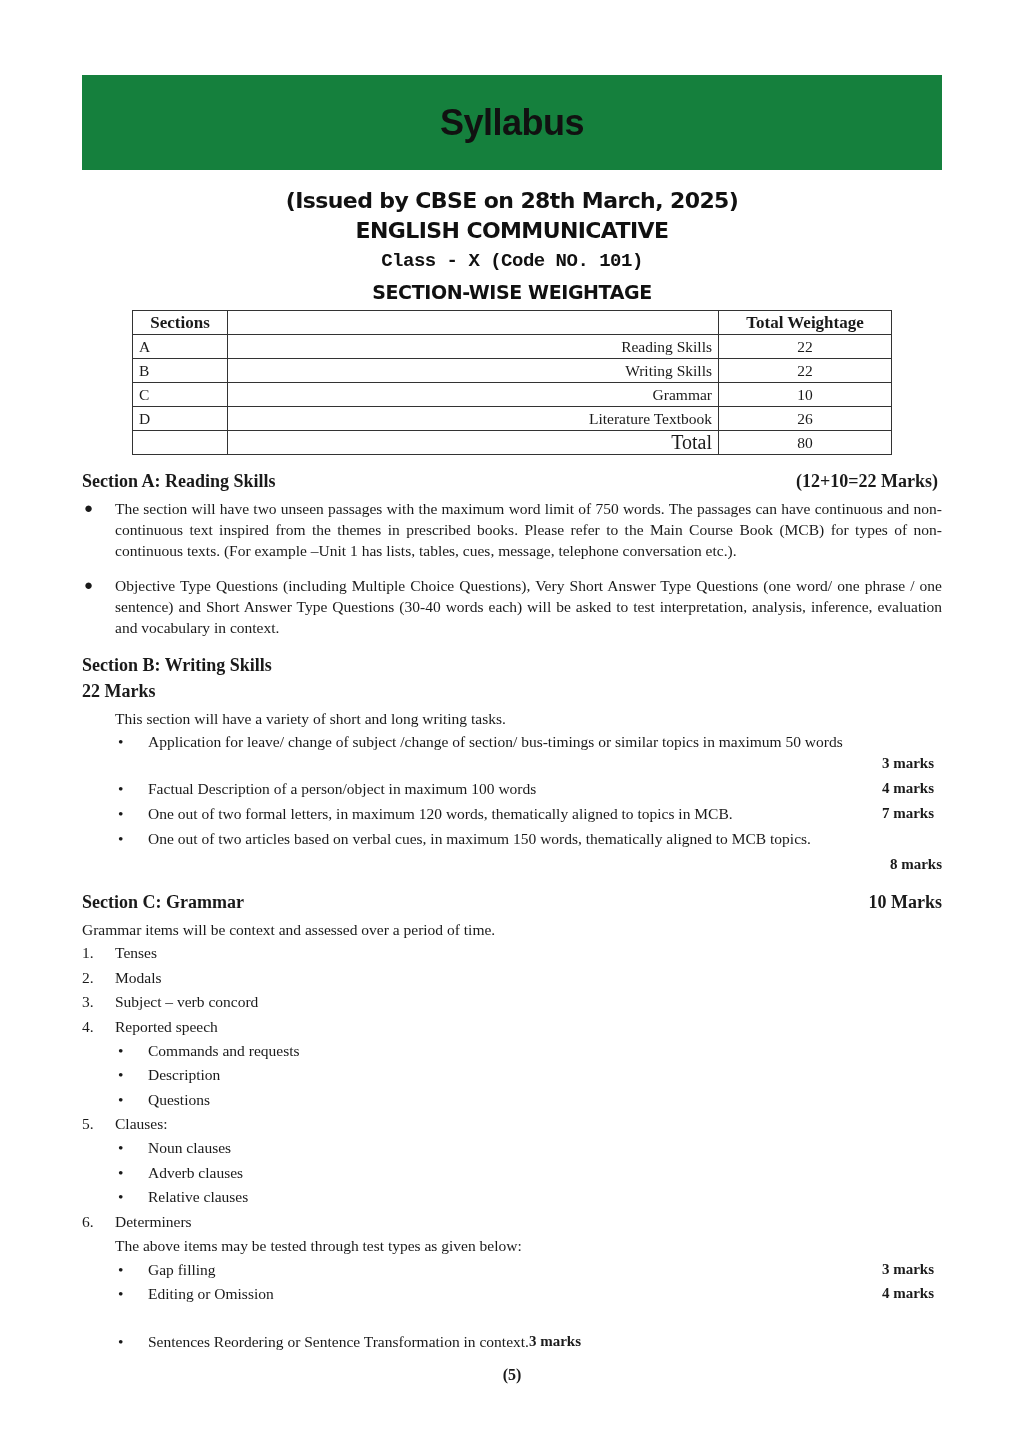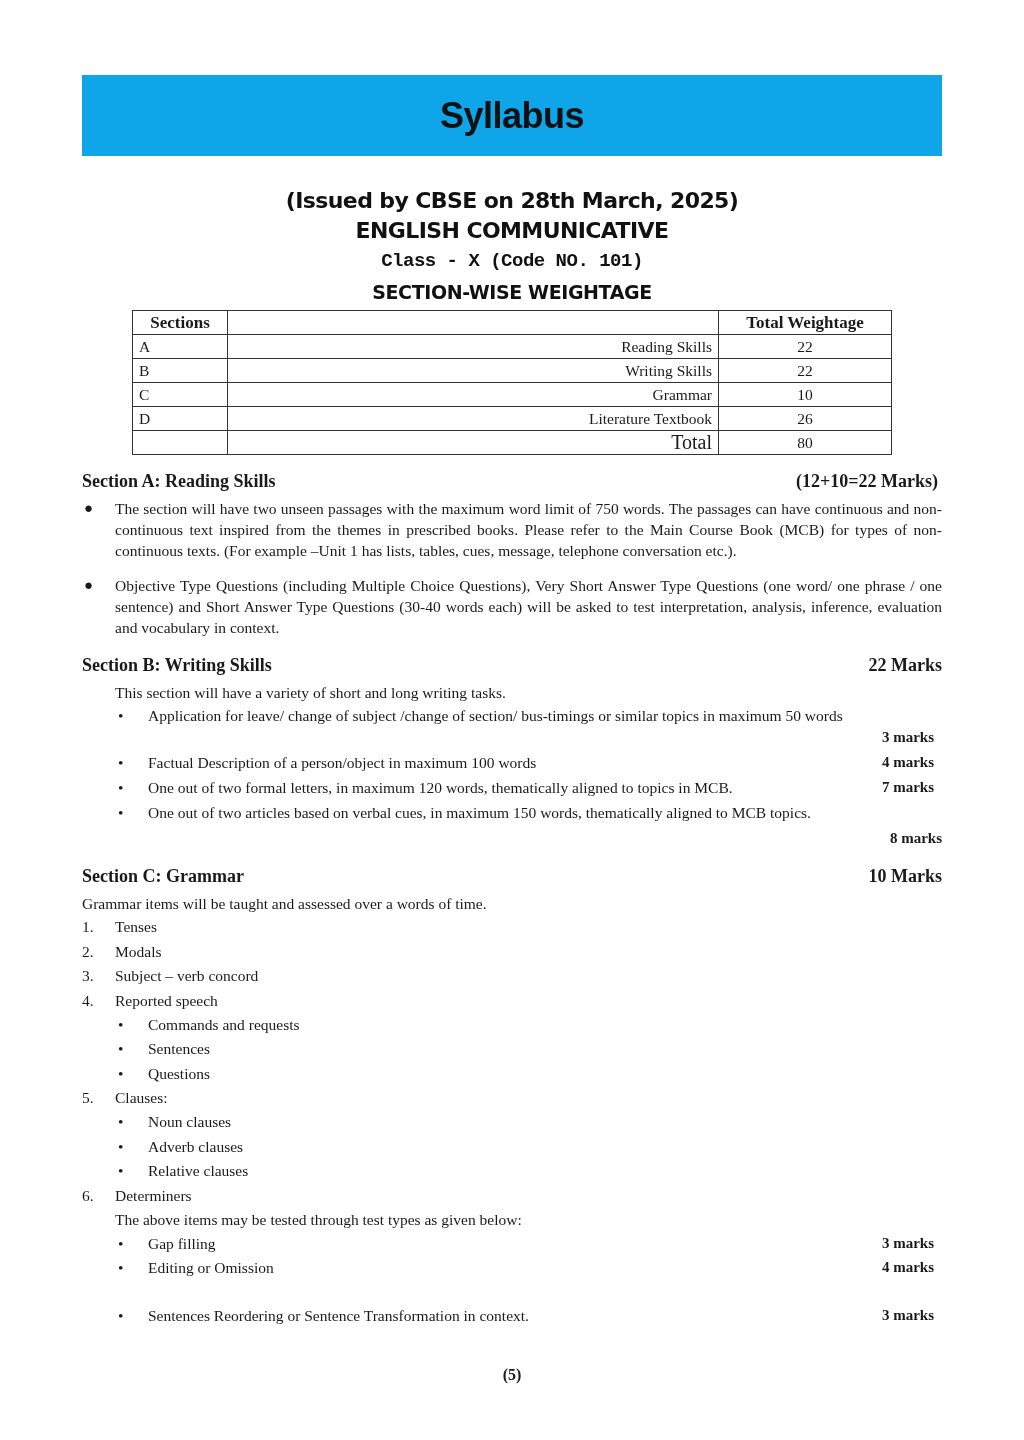--- a/index.html
+++ b/index.html
@@ -1,17 +1,17 @@
 <!DOCTYPE html>
 <html><head>
   <meta charset="utf-8">
   <style>
     html, body { margin: 0; padding: 0; background: #ffffff; }
     body { width: 1024px; height: 1440px; position: relative; overflow: hidden; color: #1a1a1a; font-family: "Liberation Serif", serif; }
-    .banner { position: absolute; left: 82px; top: 75px; width: 860px; height: 81px; background: #0ea5e9; display: flex; align-items: center; justify-content: center; }
+    .banner { position: absolute; left: 82px; top: 75px; width: 860px; height: 95px; background: #15803d; display: flex; align-items: center; justify-content: center; }
     .banner h1 { margin: 0; font-family: "Liberation Sans", sans-serif; font-weight: bold; font-size: 36px; color: #111; letter-spacing: -0.5px; }
     .heads { position: absolute; left: 82px; width: 860px; top: 186px; text-align: center; font-family: "DejaVu Sans", sans-serif; font-weight: bold; color: #111; }
     .heads .h-issued { font-size: 22px; line-height: 30px; letter-spacing: -0.6px; }
     .heads .h-subject { font-size: 22px; line-height: 30px; letter-spacing: -0.6px; }
     .heads .h-class { font-size: 19px; line-height: 30px; letter-spacing: -0.5px; font-family: Liberation Mono, monospace; }
     .heads .h-weight { font-size: 19px; line-height: 32px; letter-spacing: -0.4px; }
     table.weight { position: absolute; left: 132px; top: 310px; width: 760px; border-collapse: collapse; font-family: "Liberation Serif", serif; font-size: 15.5px; }
     table.weight td, table.weight th { border: 1.5px solid #333; height: 23px; padding: 0 6px; }
     table.weight th { font-weight: bold; font-size: 17px; }
     table.weight .c-sec { width: 82px; }
@@ -102,21 +102,21 @@
     <li>
       <span class="dot">●</span>
       <span>The section will have two unseen passages with the maximum word limit of 750 words. The passages can have continuous and non-continuous text inspired from the themes in prescribed books. Please refer to the Main Course Book (MCB) for types of non-continuous texts. (For example –Unit 1 has lists, tables, cues, message, telephone conversation etc.).</span>
     </li>
     <li>
       <span class="dot">●</span>
       <span>Objective Type Questions (including Multiple Choice Questions), Very Short Answer Type Questions (one word/ one phrase / one sentence) and Short Answer Type Questions (30-40 words each) will be asked to test interpretation, analysis, inference, evaluation and vocabulary in context.</span>
     </li>
   </ul>
 
-  <div class="sec-head" style="margin-top:12px;">
+  <div class="sec-head" style="margin-top:12px;flex-direction:column;">
     <span>Section B: Writing Skills</span>
     <span>22 Marks</span>
   </div>
   <div class="intro">This section will have a variety of short and long writing tasks.</div>
   <ul class="task-list">
     <li>
       <span class="bul">•</span>
       <div style="text-align:justify;">Application for leave/ change of subject /change of section/ bus-timings or similar topics in maximum 50 words</div>
       <div class="mk-line"><span class="mk">3 marks</span></div>
     </li>
@@ -138,40 +138,40 @@
       <span class="bul">•</span>
       <div>One out of two articles based on verbal cues, in maximum 150 words, thematically aligned to MCB topics.</div>
       <div class="mk-line" style="margin-top:4px;"><span class="mk end">8 marks</span></div>
     </li>
   </ul>
 
   <div class="sec-head" style="margin-top:14px;">
     <span>Section C: Grammar</span>
     <span>10 Marks</span>
   </div>
-  <div class="intro flush">Grammar items will be taught and assessed over a words of time.</div>
+  <div class="intro flush">Grammar items will be context and assessed over a period of time.</div>
   <ul class="num-list">
     <li>
       <span class="num">1.</span>
       <span>Tenses</span>
     </li>
     <li>
       <span class="num">2.</span>
       <span>Modals</span>
     </li>
     <li>
       <span class="num">3.</span>
       <span>Subject – verb concord</span>
     </li>
     <li>
       <span class="num">4.</span>
       <span>Reported speech</span>
       <ul class="sub-list">
         <li><span class="bul">•</span><span>Commands and requests</span></li>
-        <li><span class="bul">•</span><span>Sentences</span></li>
+        <li><span class="bul">•</span><span>Description</span></li>
         <li><span class="bul">•</span><span>Questions</span></li>
       </ul>
     </li>
     <li>
       <span class="num">5.</span>
       <span>Clauses:</span>
       <ul class="sub-list">
         <li><span class="bul">•</span><span>Noun clauses</span></li>
         <li><span class="bul">•</span><span>Adverb clauses</span></li>
         <li><span class="bul">•</span><span>Relative clauses</span></li>
@@ -191,21 +191,21 @@
         </li>
         <li>
           <span class="bul">•</span>
           <div class="row" style="display:flex;justify-content:space-between;">
             <span>Editing or Omission</span>
             <span style="font-weight:bold;padding-right:8px;font-size:15px;">4 marks</span>
           </div>
         </li>
         <li>
           <span class="bul">•</span>
-          <div class="row" style="display:flex;justify-content:space-between;margin-top:27px;">
+          <div class="row" style="display:flex;justify-content:flex-start;margin-top:27px;">
             <span>Sentences Reordering or Sentence Transformation in context.</span>
             <span style="font-weight:bold;padding-right:8px;font-size:15px;">3 marks</span>
           </div>
         </li>
       </ul>
     </li>
   </ul>
 </div>
 
 <div class="page-num">(5)</div>

